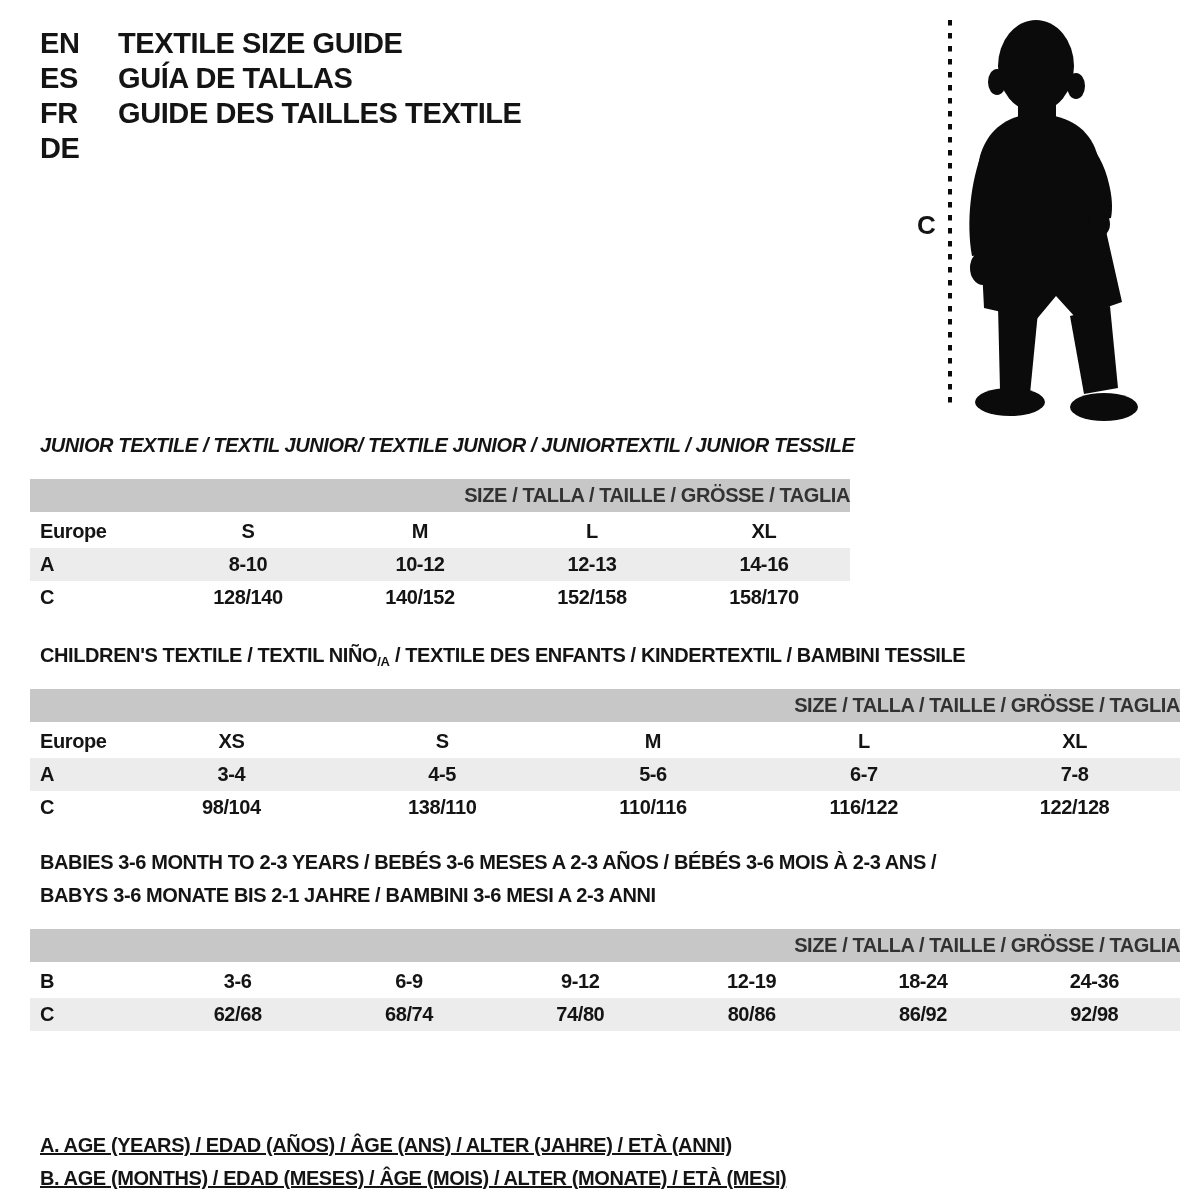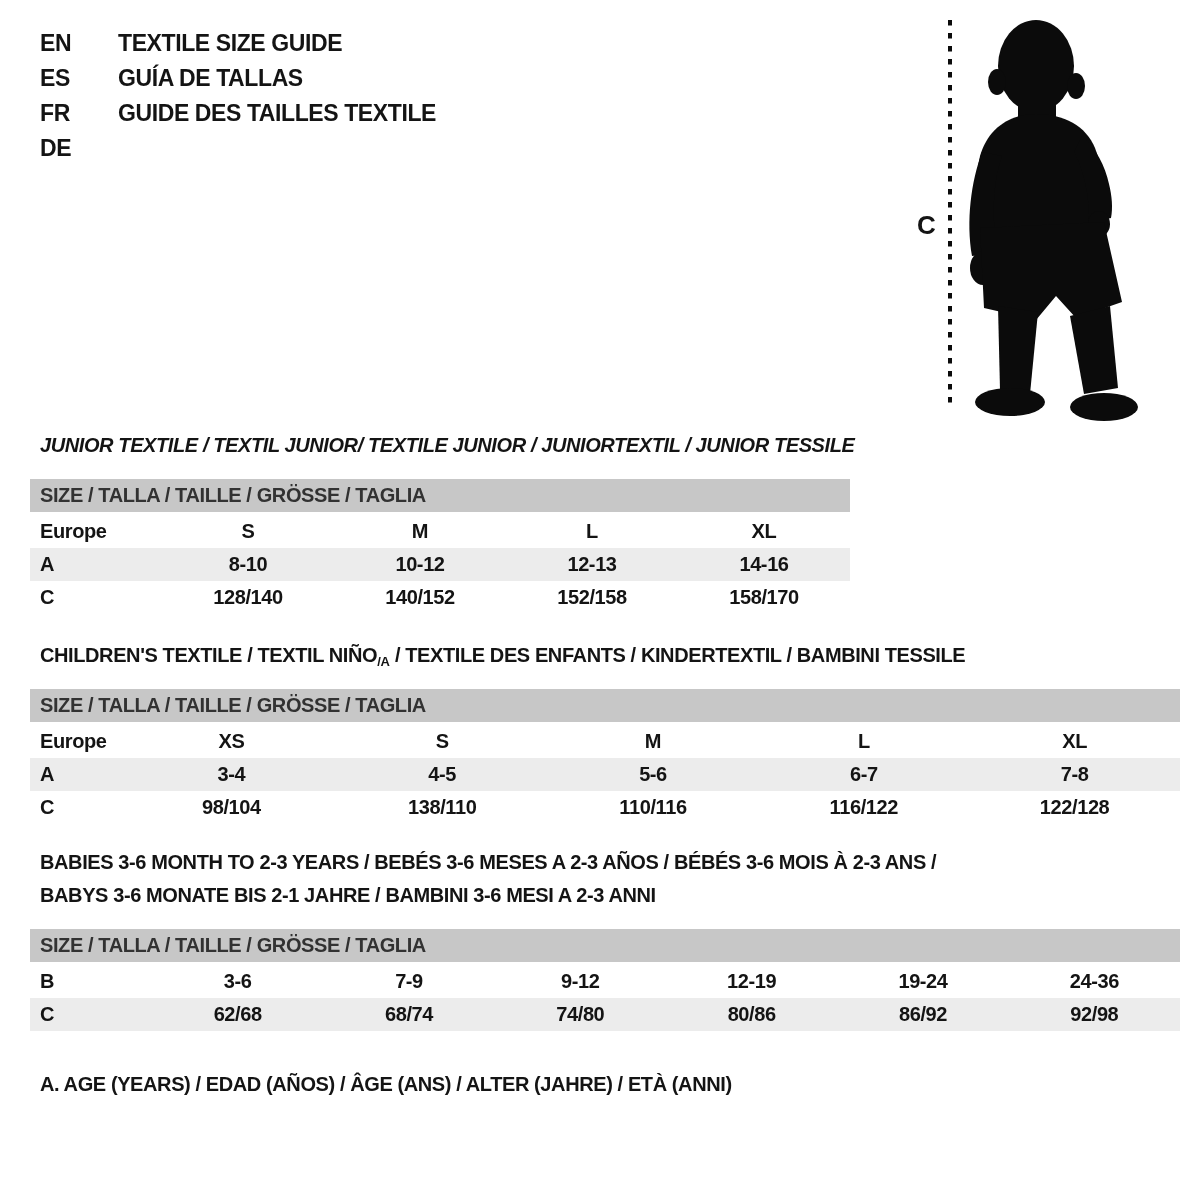--- a/index.html
+++ b/index.html
@@ -10,51 +10,52 @@
     font-family:"Liberation Sans", sans-serif;
     color:#141414;
     font-weight:bold;
     letter-spacing:-0.4px;
     overflow:hidden;
   }
   .abs { position:absolute; }
 
   
   .lang-block { left:40px; top:26px; }
-  .lang-row { display:flex; line-height:35px; font-size:23px;align-items:flex-end; }
+  .lang-row { display:flex; line-height:35px; font-size:29px;align-items:flex-end; }
   .lang-code { width:78px; }
   .lang-title { white-space:nowrap; }
 
   
   .figure { left:895px; top:8px; width:280px; height:424px; }
   .height-label { position:absolute; left:22px; top:202px; font-size:26px; }
 
   
   .section-heading { font-size:20px; white-space:nowrap; }
   .sub-script { font-size:13px; vertical-align:-4px; letter-spacing:-0.2px; }
 
   
   .size-table { position:absolute; }
   .size-bar {
     height:33px; line-height:33px;
     background:#c7c7c7; color:#323232;
     font-size:20px; padding-left:10px;
     margin-bottom:3px;
     box-sizing:border-box;
+    text-align:right;
   }
   .trow { display:grid; height:33px; align-items:center; font-size:20px; }
   .trow .label { padding-left:10px; }
   .trow .val { text-align:center; }
   .grid4 { grid-template-columns:132px repeat(4, 1fr); }
   .grid5 { grid-template-columns:96px repeat(5, 1fr); }
   .grid6 { grid-template-columns:122px repeat(6, 1fr); }
   .alt { background:#ececec; }
 
   
-  .legend { left:40px; top:1068px; }
+  .legend { left:40px; top:1129px;text-decoration:underline; }
   .legend-line { font-size:20px; line-height:33px; white-space:nowrap; }
 </style>
 </head>
 <body>
 
 <div class="abs lang-block">
   <div class="lang-row">
     <span class="lang-code">EN</span>
     <span class="lang-title">TEXTILE SIZE GUIDE</span>
   </div>
@@ -161,32 +162,33 @@
 </div>
 
 <div class="abs section-heading" style="left:40px; top:851px;">BABIES 3-6 MONTH TO 2-3 YEARS / BEBÉS 3-6 MESES A 2-3 AÑOS / BÉBÉS 3-6 MOIS À 2-3 ANS /</div>
 <div class="abs section-heading" style="left:40px; top:884px;">BABYS 3-6 MONATE BIS 2-1 JAHRE / BAMBINI 3-6 MESI A 2-3 ANNI</div>
 
 <div class="size-table" style="left:30px; top:929px; width:1150px;">
   <div class="size-bar">SIZE / TALLA / TAILLE / GRÖSSE / TAGLIA</div>
   <div class="trow grid6">
     <div class="label">B</div>
     <div class="val">3-6</div>
-    <div class="val">7-9</div>
+    <div class="val">6-9</div>
     <div class="val">9-12</div>
     <div class="val">12-19</div>
-    <div class="val">19-24</div>
+    <div class="val">18-24</div>
     <div class="val">24-36</div>
   </div>
   <div class="trow grid6 alt">
     <div class="label">C</div>
     <div class="val">62/68</div>
     <div class="val">68/74</div>
     <div class="val">74/80</div>
     <div class="val">80/86</div>
     <div class="val">86/92</div>
     <div class="val">92/98</div>
   </div>
 </div>
 
 <div class="abs legend">
   <div class="legend-line">A. AGE (YEARS) / EDAD (AÑOS) / ÂGE (ANS) / ALTER (JAHRE) / ETÀ (ANNI)</div>
+  <div class="legend-line">B. AGE (MONTHS) / EDAD (MESES) / ÂGE (MOIS) / ALTER (MONATE) / ETÀ (MESI)</div>
 </div>
 
 </body></html>

